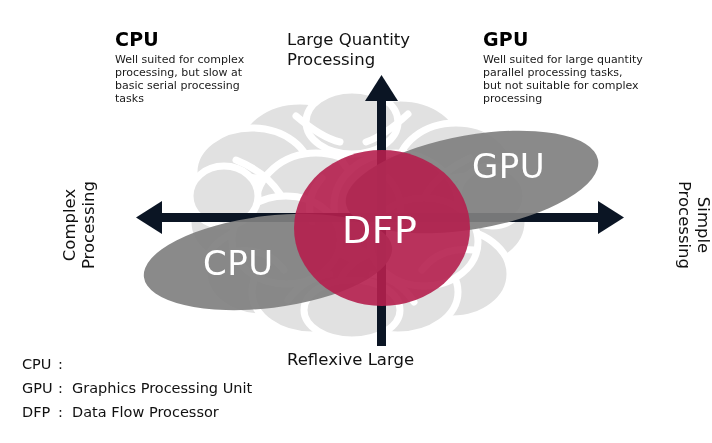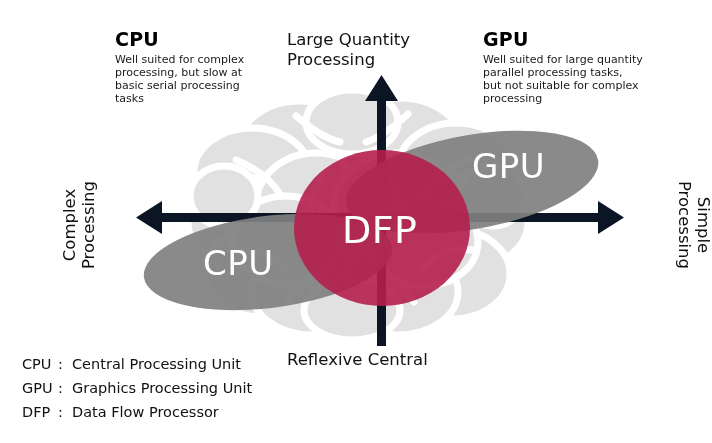--- a/index.html
+++ b/index.html
@@ -189,21 +189,21 @@
     <ellipse cx="268" cy="262" rx="125" ry="46" transform="rotate(-7 268 262)" fill="#808080" fill-opacity="0.92"></ellipse>
     <ellipse cx="382" cy="228" rx="88" ry="78" fill="#b51f4e" fill-opacity="0.9"></ellipse>
   </svg>
 
   <div class="blob-caption" id="caption-gpu">GPU</div>
   <div class="blob-caption" id="caption-cpu">CPU</div>
   <div class="blob-caption" id="caption-dfp">DFP</div>
 
   <div class="axis-label" id="label-top">Large Quantity
 Processing</div>
-  <div class="axis-label" id="label-bottom">Reflexive Central</div>
+  <div class="axis-label" id="label-bottom">Reflexive Large</div>
   <div class="axis-label" id="label-left">Complex
 Processing</div>
   <div class="axis-label" id="label-right">Simple
 Processing</div>
 
   <div class="callout" id="callout-cpu">
     <span class="c-title">CPU</span>
     <span class="c-body">Well suited for complex
 processing, but slow at
 basic serial processing
@@ -215,21 +215,20 @@
     <span class="c-body">Well suited for large quantity
 parallel processing tasks,
 but not suitable for complex
 processing</span>
   </div>
 
   <div id="legend">
     <div class="legend-row">
       <span class="legend-abbr">CPU</span>
       <span class="legend-sep">:</span>
-      <span class="legend-text">Central Processing Unit</span>
     </div>
     <div class="legend-row">
       <span class="legend-abbr">GPU</span>
       <span class="legend-sep">:</span>
       <span class="legend-text">Graphics Processing Unit</span>
     </div>
     <div class="legend-row">
       <span class="legend-abbr">DFP</span>
       <span class="legend-sep">:</span>
       <span class="legend-text">Data Flow Processor</span>

